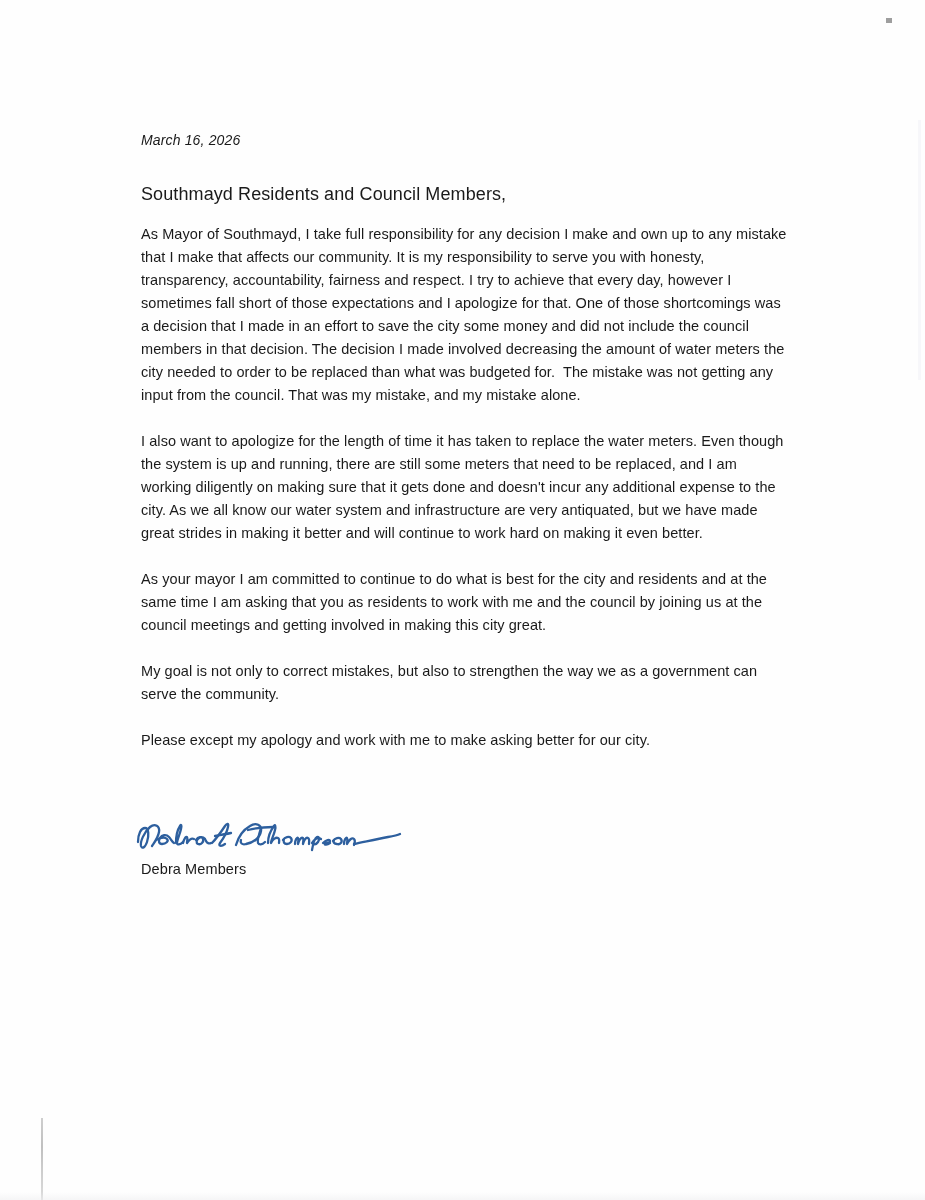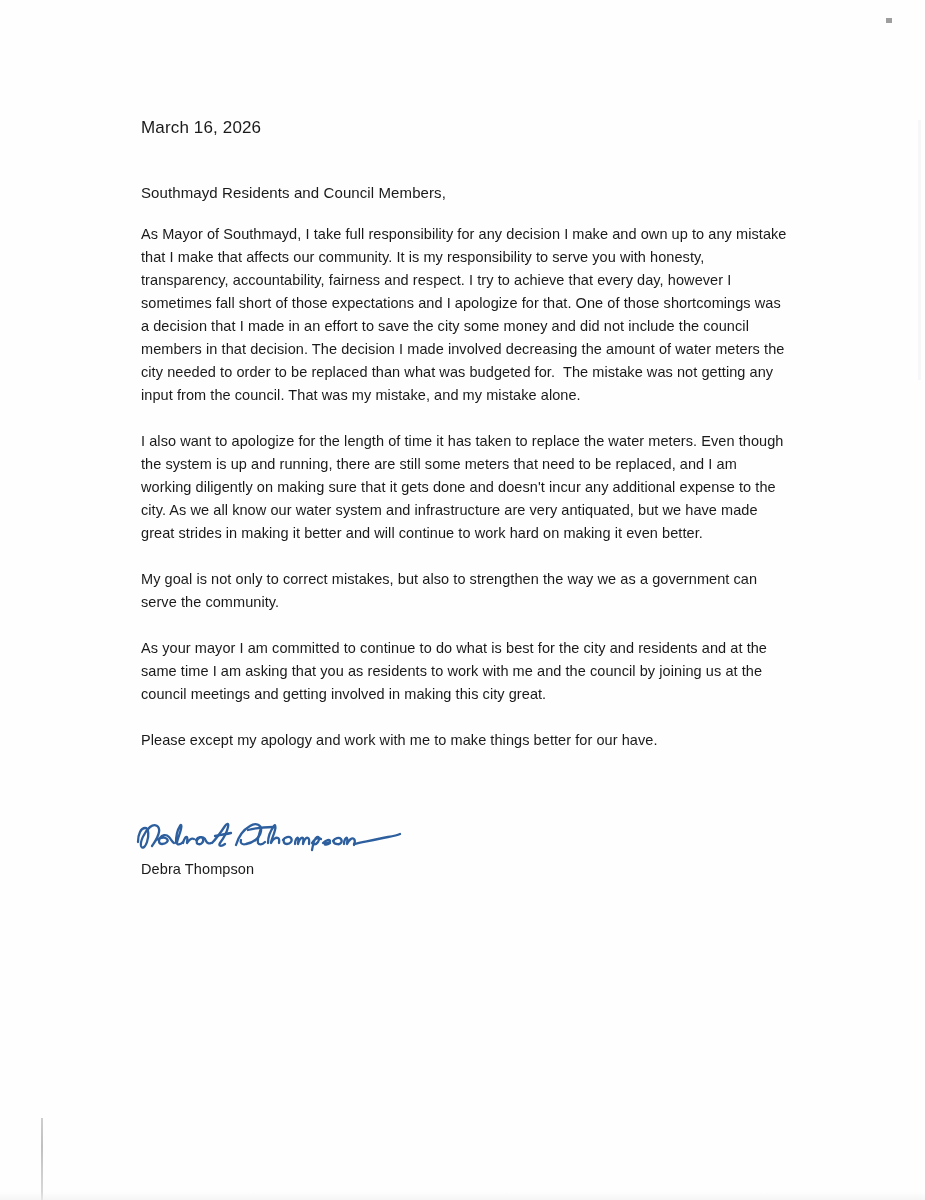--- a/index.html
+++ b/index.html
@@ -65,31 +65,32 @@
   .letter {
     position: absolute;
     left: 141px;
     top: 0;
     width: 646px;
   }
 
   .date-line {
     position: absolute;
     left: 0;
-    top: 118px;
-    font-size: 17px;
+    top: 132px;
+    font-size: 14px;
     letter-spacing: .15px;
     white-space: nowrap;
+    font-style: italic;
   }
 
   .salutation {
     position: absolute;
     left: 0;
     top: 184px;
-    font-size: 15px;
+    font-size: 18px;
     letter-spacing: .1px;
     white-space: nowrap;
   }
 
   .body-block {
     position: absolute;
     left: 0;
     top: 223px;
     width: 646px;
   }
@@ -152,23 +153,23 @@
 
   <div class="letter">
 
     <div class="date-line">March 16, 2026</div>
 
     <div class="salutation">Southmayd Residents and Council Members,</div>
 
     <div class="body-block">
       <p class="para">As Mayor of Southmayd, I take full responsibility for any decision I make and own up to any mistake that I make that affects our community. It is my responsibility to serve you with honesty, transparency, accountability, fairness and respect. I try to achieve that every day, however I sometimes fall short of those expectations and I apologize for that. One of those shortcomings was a decision that I made in an effort to save the city some money and did not include the council members in that decision. The decision I made involved decreasing the amount of water meters the city needed to order to be replaced than what was budgeted for.  The mistake was not getting any input from the council. That was my mistake, and my mistake alone.</p>
       <p class="para">I also want to apologize for the length of time it has taken to replace the water meters. Even though the system is up and running, there are still some meters that need to be replaced, and I am working diligently on making sure that it gets done and doesn't incur any additional expense to the city. As we all know our water system and infrastructure are very antiquated, but we have made great strides in making it better and will continue to work hard on making it even better.</p>
+      <p class="para">As your mayor I am committed to continue to do what is best for the city and residents and at the same time I am asking that you as residents to work with me and the council by joining us at the council meetings and getting involved in making this city great.</p>
       <p class="para">My goal is not only to correct mistakes, but also to strengthen the way we as a government can serve the community.</p>
-      <p class="para">As your mayor I am committed to continue to do what is best for the city and residents and at the same time I am asking that you as residents to work with me and the council by joining us at the council meetings and getting involved in making this city great.</p>
-      <p class="para">Please except my apology and work with me to make things better for our have.</p>
+      <p class="para">Please except my apology and work with me to make asking better for our city.</p>
     </div>
 
     <div class="closing">
 
 
       <div class="signature-wrap">
         <svg width="300" height="50" viewBox="0 0 300 50" aria-hidden="true">
           <g fill="none" stroke="#2d5f9e" stroke-width="2.3" stroke-linecap="round" stroke-linejoin="round">
 
             <path d="M6 30 C6 22 9 16 13 16 C17 16 17 24 15 30 C13 36 10 37 9 34 C8 30 12 20 18 15 C23 11 28 14 27 20 C26 26 22 31 20 34"></path>
@@ -199,19 +200,19 @@
             <path d="M191 31 C194 28 198 27 198 29 C198 31 194 31 193 32 C192 33 195 33 198 31"></path>
 
             <path d="M201 29 C203 26 207 25 209 27 C211 30 208 33 205 32 C202 32 201 30 202 28"></path>
 
             <path d="M212 32 C212 28 214 25 215 26 C216 27 215 30 215 32 C217 28 220 25 222 27 C224 29 222 32 222 33"></path>
             <path d="M222 32 C232 30 245 27 256 25 C262 24 266 23 268 22"></path>
           </g>
         </svg>
       </div>
 
-      <div class="signer">Debra Thompson</div>
+      <div class="signer">Debra Members</div>
 
 
     </div>
 
   </div>
 </div>
 
 </body></html>

